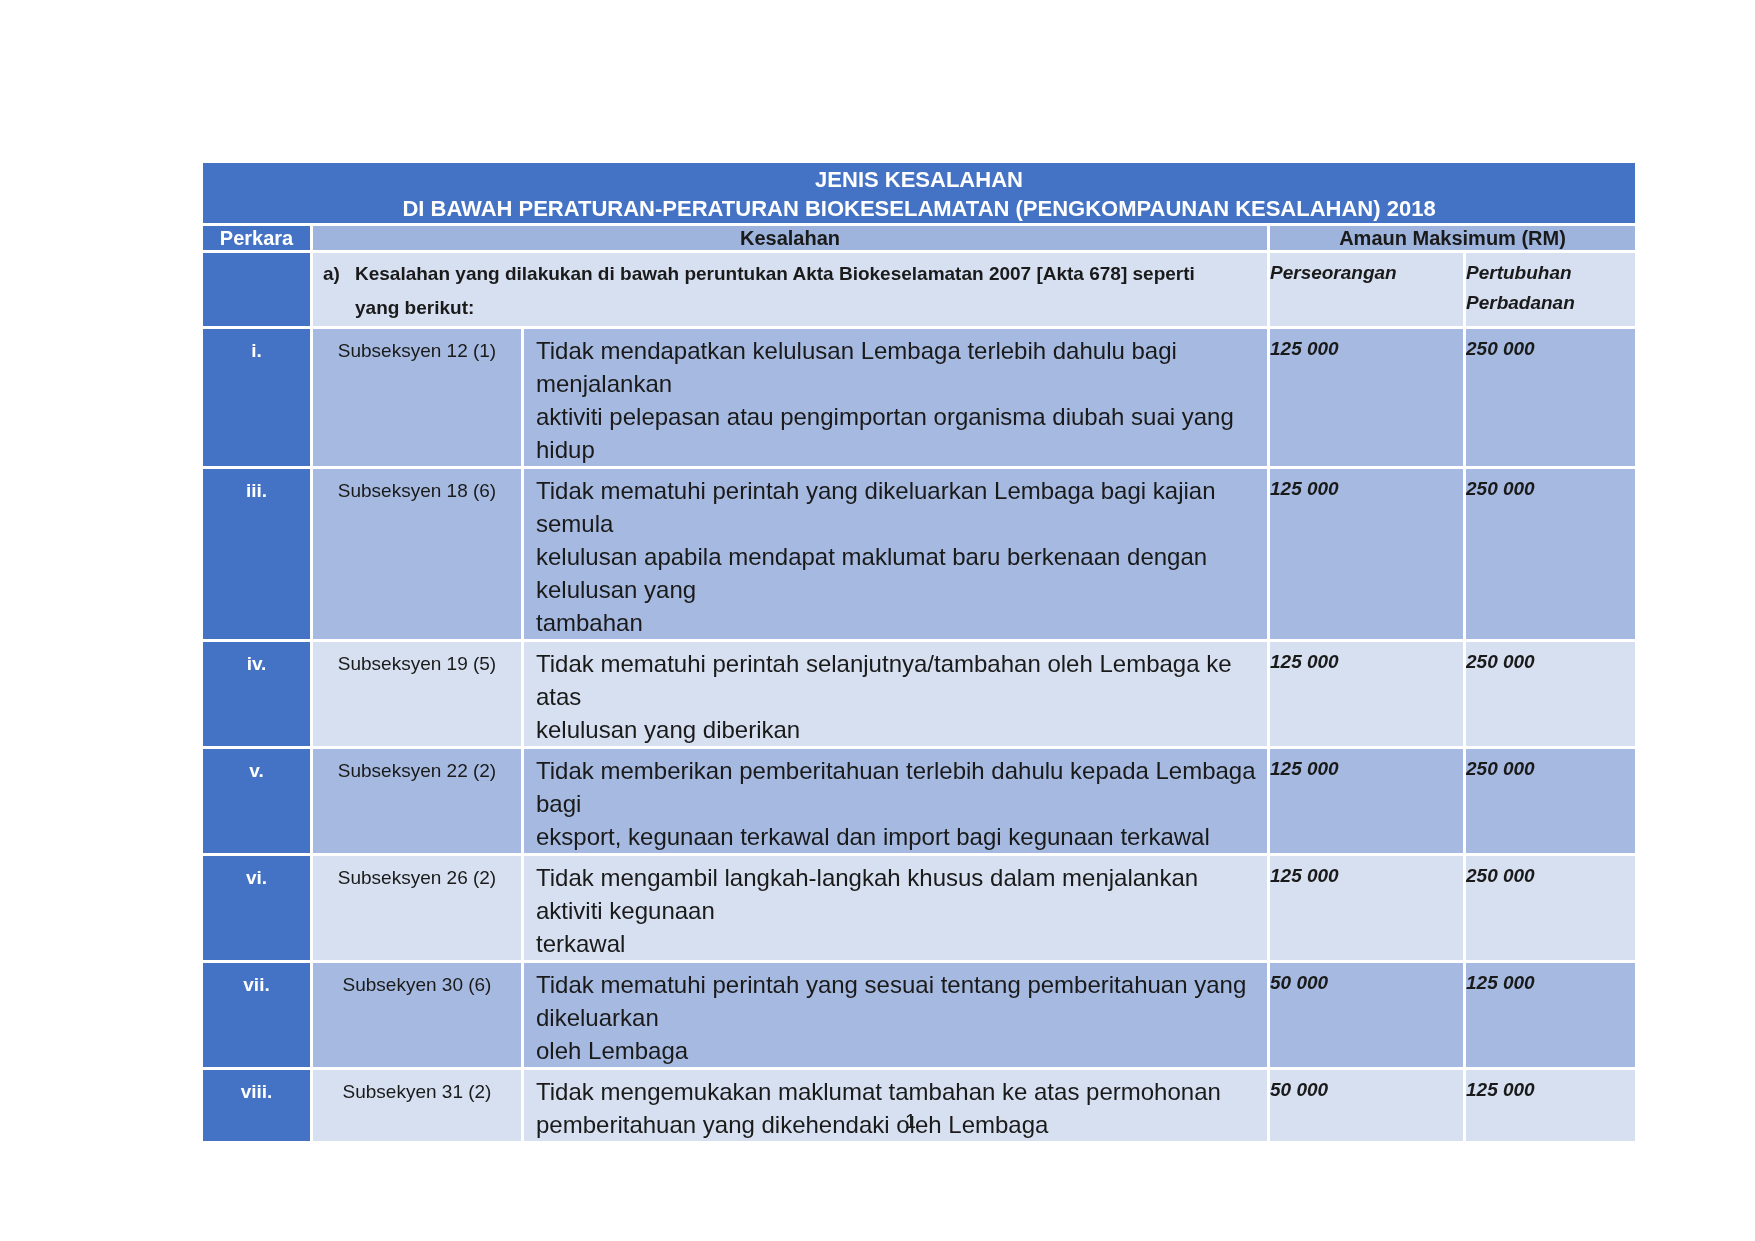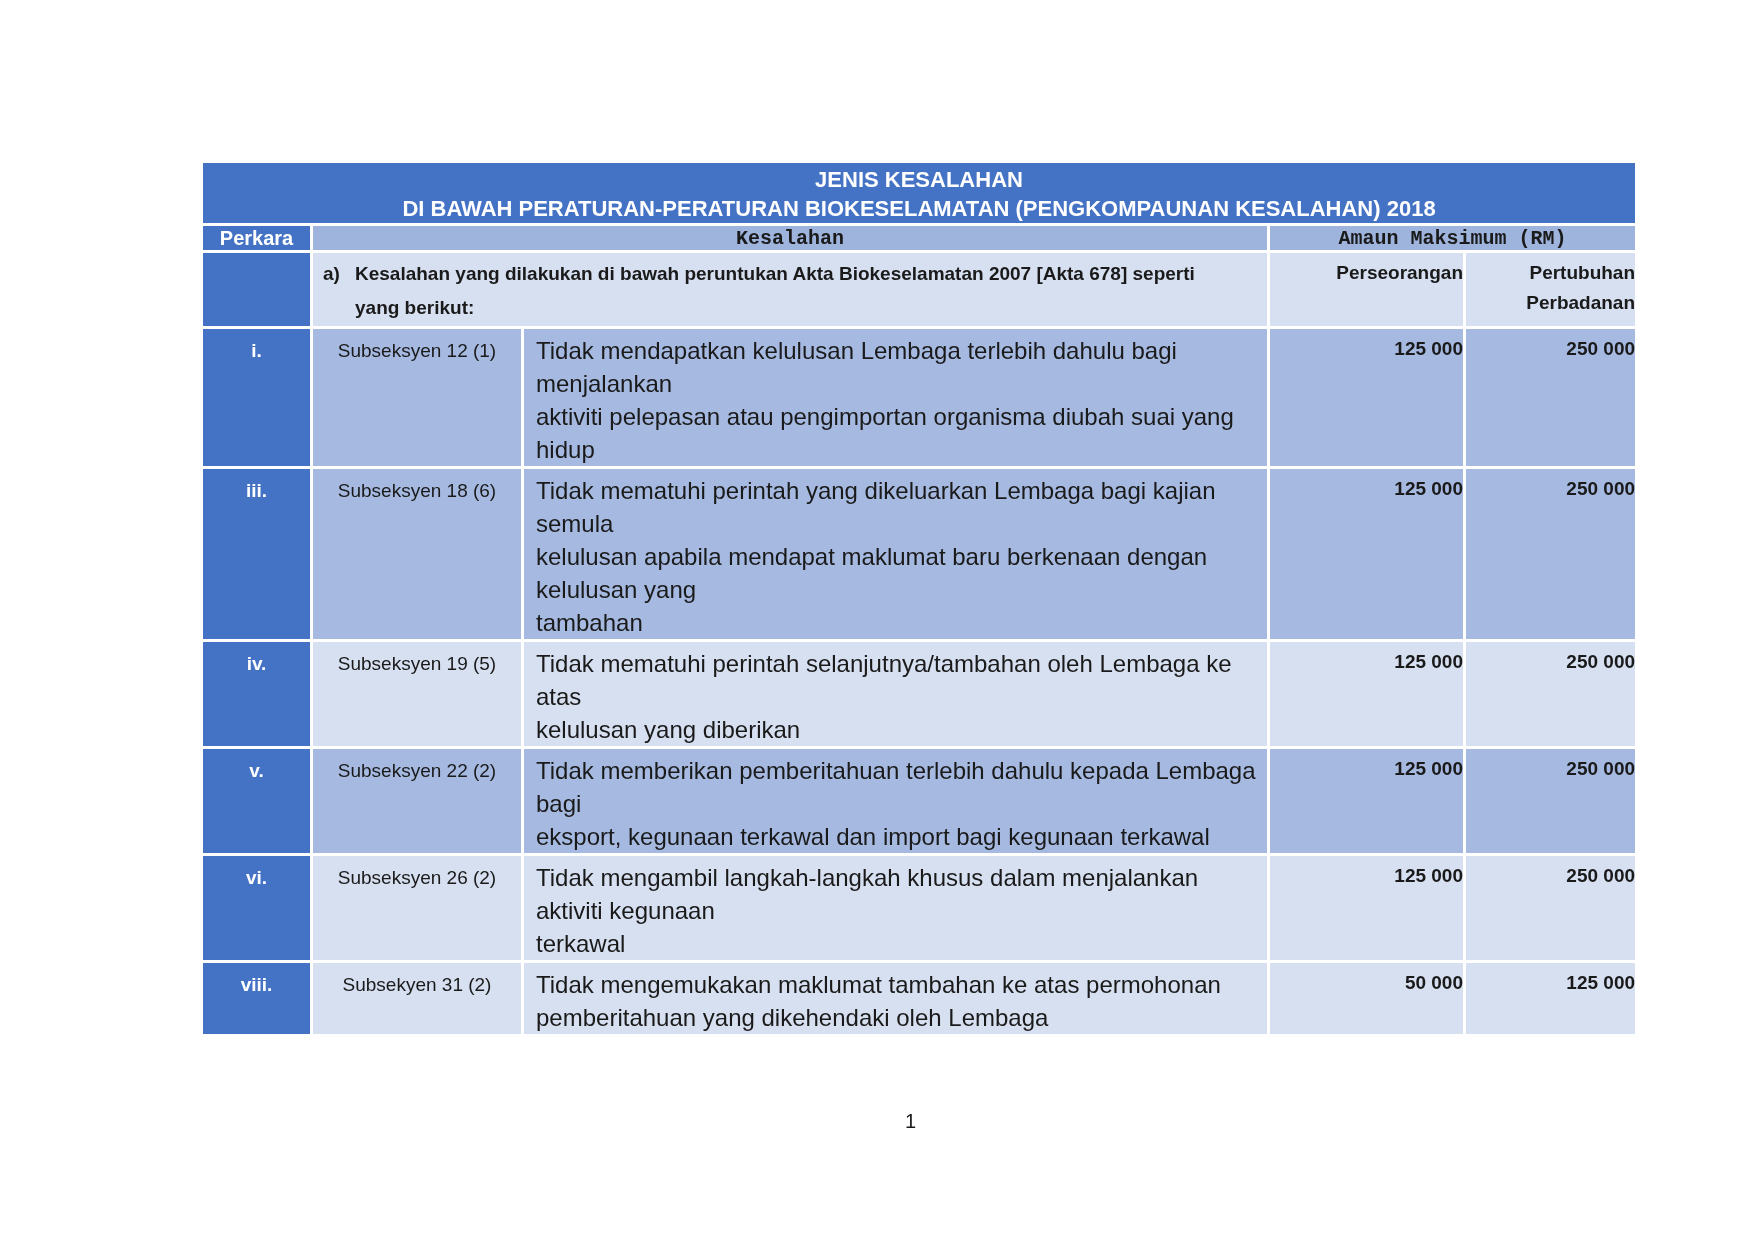--- a/index.html
+++ b/index.html
@@ -9,26 +9,26 @@
   }
   table.doc-table{
     position:absolute;left:200px;top:160px;
     border-collapse:collapse;table-layout:fixed;width:1435px;
   }
   td{border:3px solid #ffffff;vertical-align:top;padding:0;overflow:hidden;}
   .title-cell{
     background:#4472C4;color:#ffffff;text-align:center;font-weight:bold;
     font-size:22px;line-height:29px;padding-top:2px;
   }
-  .hdr{background:#9EB4DD;font-weight:bold;font-size:20px;text-align:center;padding-top:1px;font-family:Liberation Mono, monospace;}
+  .hdr{background:#9EB4DD;font-weight:bold;font-size:20px;text-align:center;padding-top:1px;}
   .hdr-perkara{background:#4472C4;color:#ffffff;font-weight:bold;font-size:20px;text-align:center;padding-top:1px;}
   .num-cell{background:#4472C4;color:#ffffff;font-weight:bold;font-size:19px;text-align:center;padding-top:5px;line-height:33px;}
   .section-cell{font-weight:normal;font-size:19px;text-align:center;padding-top:5px;line-height:33px;}
   .desc-cell{font-size:24px;line-height:33px;padding:5px 8px 0 12px;}
-  .amt{font-weight:bold;font-size:19px;text-align:right;padding-top:5px;line-height:30px;}
+  .amt{font-weight:bold;font-size:19px;text-align:left;padding-top:5px;line-height:30px;font-style:italic;}
   .band-a{background:#A6BAE1;}
   .band-b{background:#D7E0F1;}
   .intro-cell{font-weight:bold;font-size:19px;line-height:34px;padding:4px 0 0 10px;}
   .intro-flex{display:flex;}
   .intro-marker{width:32px;flex:0 0 32px;}
   .page-number{position:absolute;left:905px;top:1110px;font-size:20px;color:#1a1a1a;}
 </style>
 </head>
 <body>
 
@@ -120,20 +120,30 @@
     <td class="num-cell">vi.</td>
     <td class="band-b section-cell">Subseksyen 26 (2)</td>
     <td class="band-b desc-cell">
       <div>Tidak mengambil langkah-langkah khusus dalam menjalankan aktiviti kegunaan</div>
       <div>terkawal</div>
     </td>
     <td class="band-b amt">125 000</td>
     <td class="band-b amt">250 000</td>
   </tr>
 
+  <tr style="height:70px">
+    <td class="num-cell">vii.</td>
+    <td class="band-a section-cell">Subsekyen 30 (6)</td>
+    <td class="band-a desc-cell">
+      <div>Tidak mematuhi perintah yang sesuai tentang pemberitahuan yang dikeluarkan</div>
+      <div>oleh Lembaga</div>
+    </td>
+    <td class="band-a amt">50 000</td>
+    <td class="band-a amt">125 000</td>
+  </tr>
 
   <tr style="height:64px">
     <td class="num-cell">viii.</td>
     <td class="band-b section-cell">Subsekyen 31 (2)</td>
     <td class="band-b desc-cell">
       <div>Tidak mengemukakan maklumat tambahan ke atas permohonan</div>
       <div>pemberitahuan yang dikehendaki oleh Lembaga</div>
     </td>
     <td class="band-b amt">50 000</td>
     <td class="band-b amt">125 000</td>

